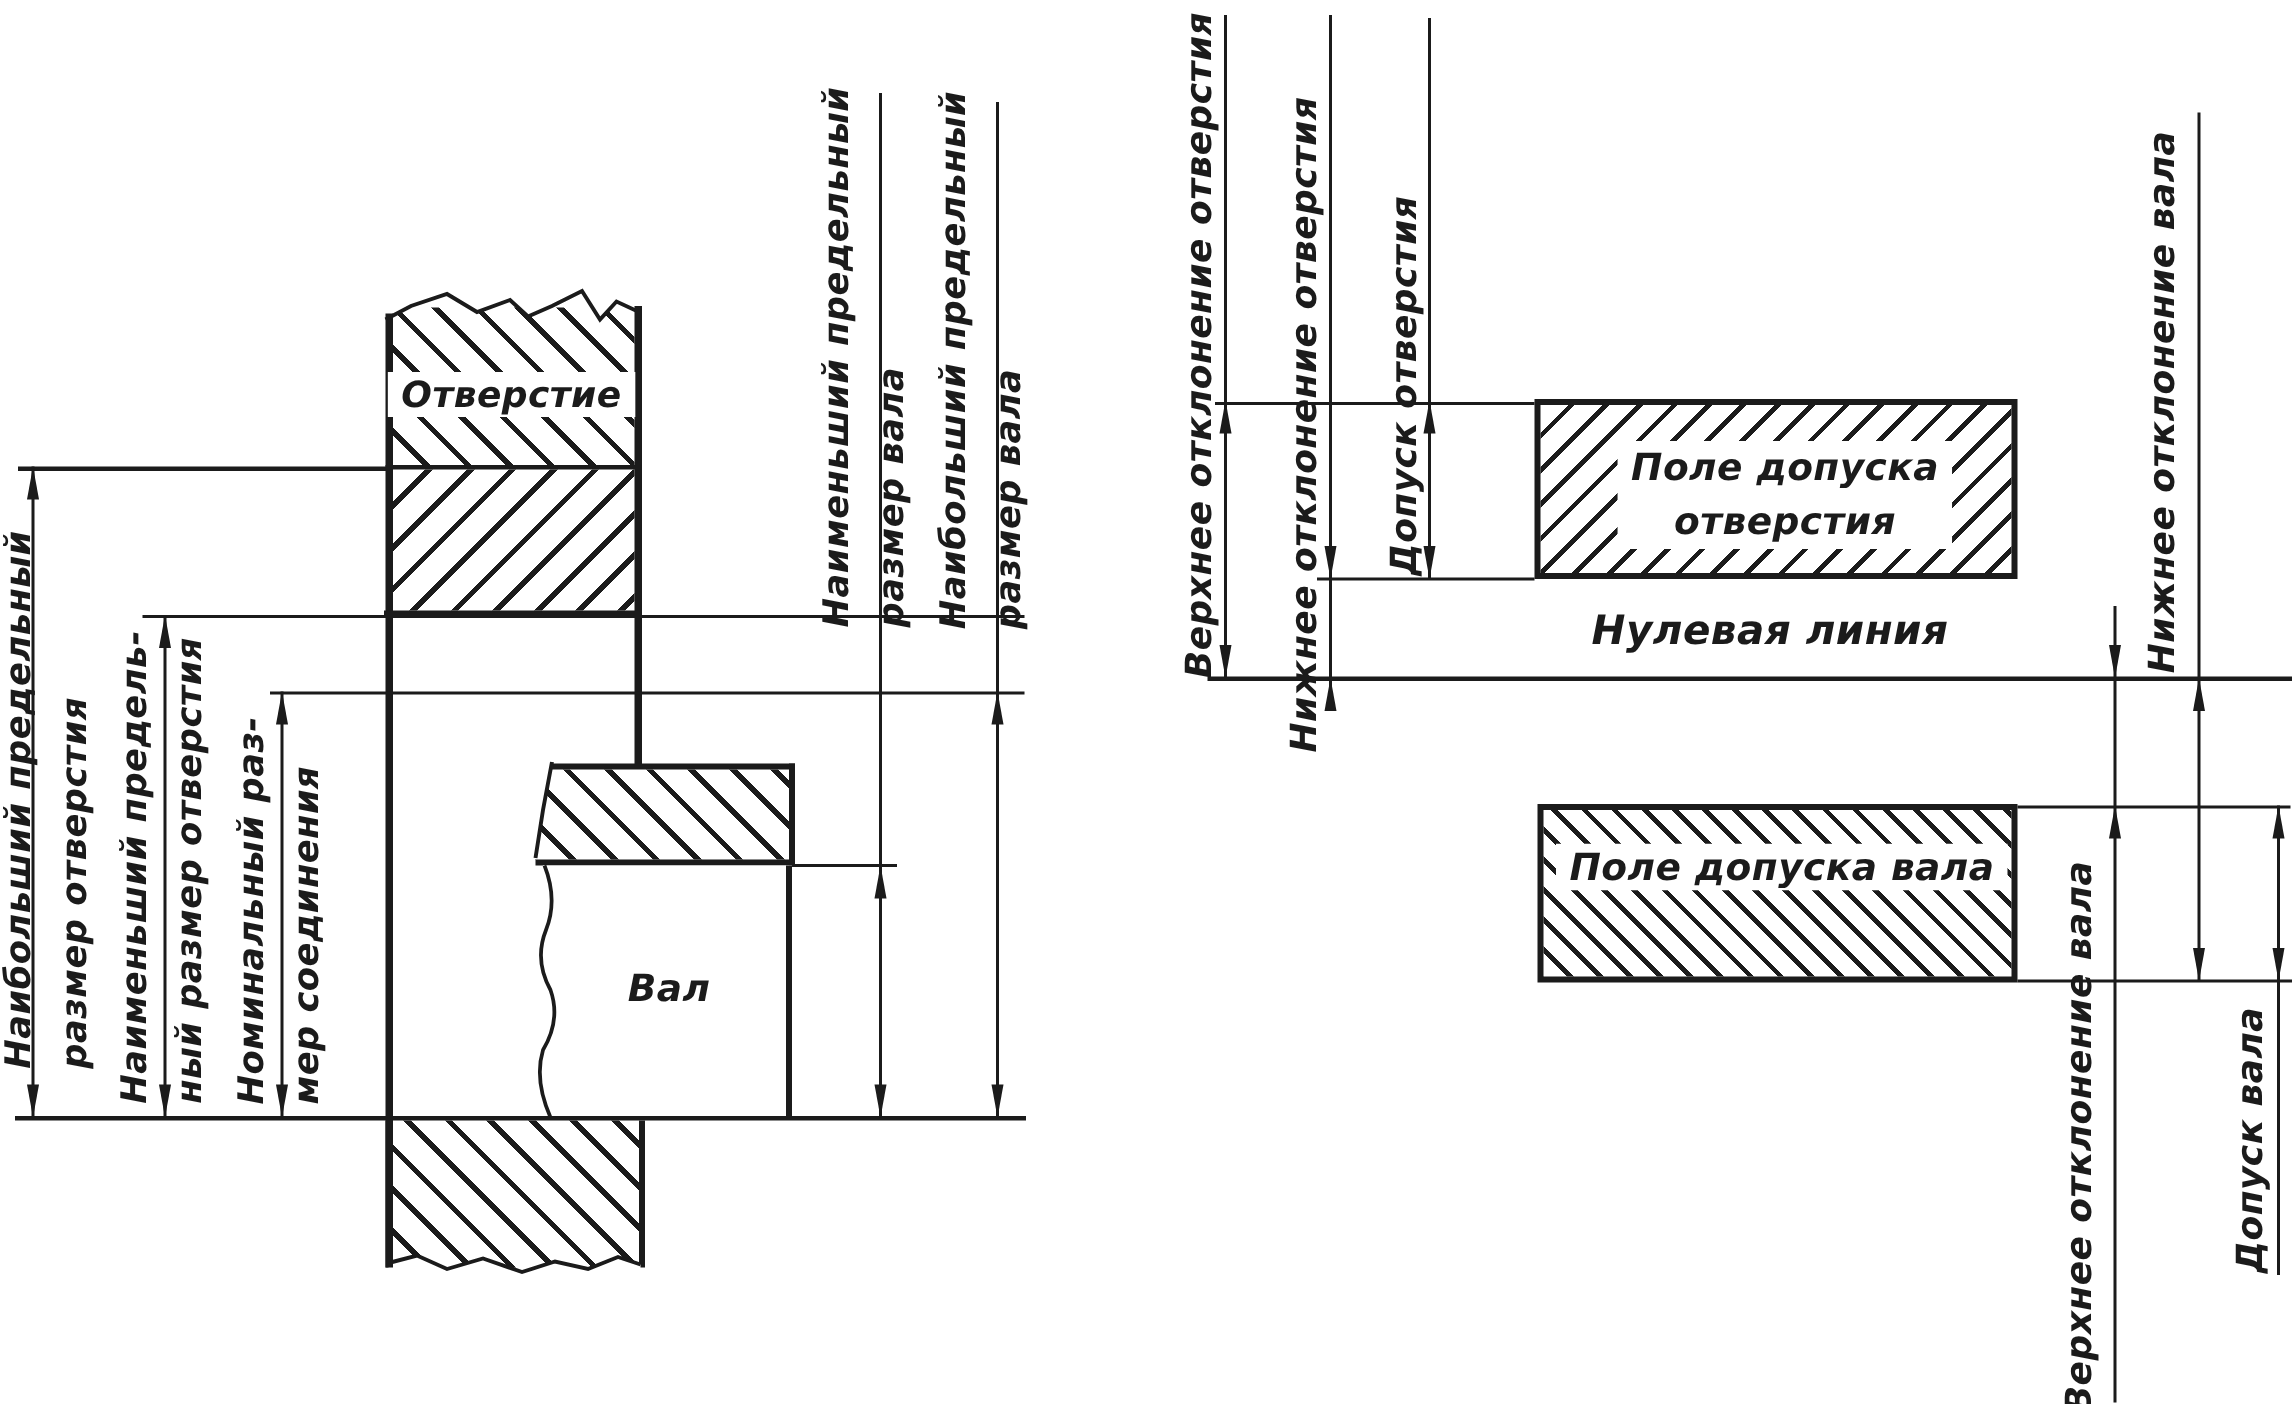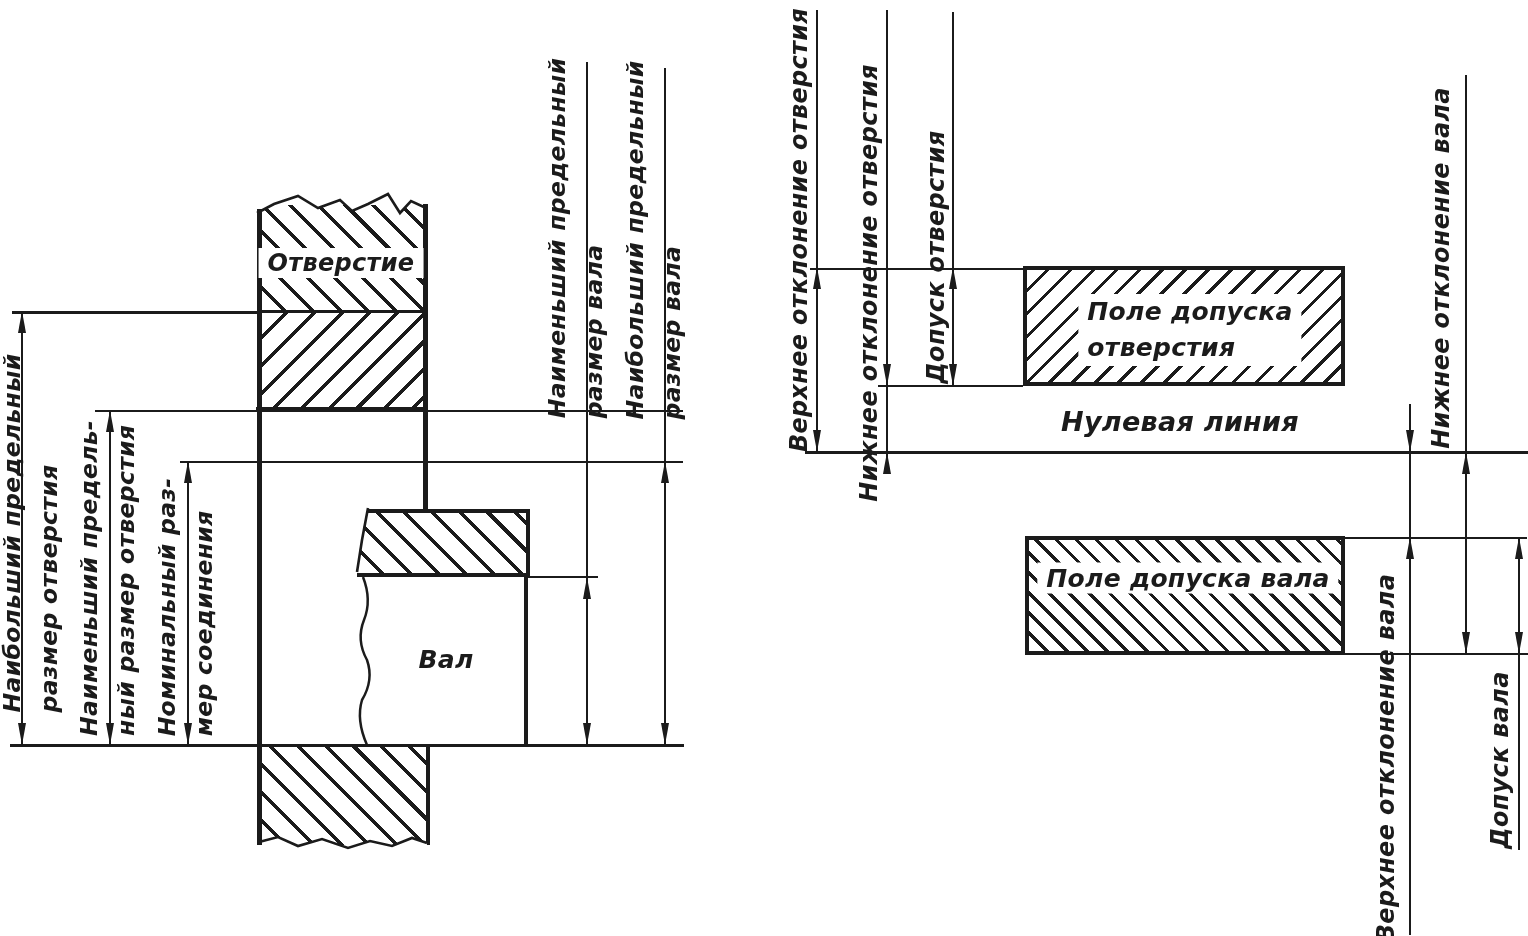--- a/index.html
+++ b/index.html
@@ -20,21 +20,21 @@
   .hatch-bs{background:repeating-linear-gradient(45deg,transparent 0 16px,var(--ink) 16px 19.6px);}
   .hatch-fs{background:repeating-linear-gradient(135deg,transparent 0 16px,var(--ink) 16px 19.6px);}
   .hatch-fs-d{background:repeating-linear-gradient(135deg,transparent 0 13px,var(--ink) 13px 16.2px);}
   .hatch-bs-d{background:repeating-linear-gradient(45deg,transparent 0 11px,var(--ink) 11px 14.2px);}
   .lbl{
     position:absolute; color:var(--ink); font-style:italic; font-weight:600;
     white-space:nowrap; letter-spacing:.3px;
   }
   .rot{ transform:translate(-50%,-50%) rotate(-90deg); font-size:23.5px; }
   .rot.two{ line-height:37px; text-align:left; }
-  .hcent{ transform:translate(-50%,-50%); text-align:left; }
+  .hcent{ transform:translate(-50%,-50%); text-align:center; }
   .wbg{ background:var(--paper); padding:1px 9px; }
   svg{position:absolute; overflow:visible;}
 </style>
 </head>
 <body>
 
 <div id="canvas">
 
   <div class="abs hatch-bs" style="left:261px;top:205px;width:162px;height:107px;"></div>
 

